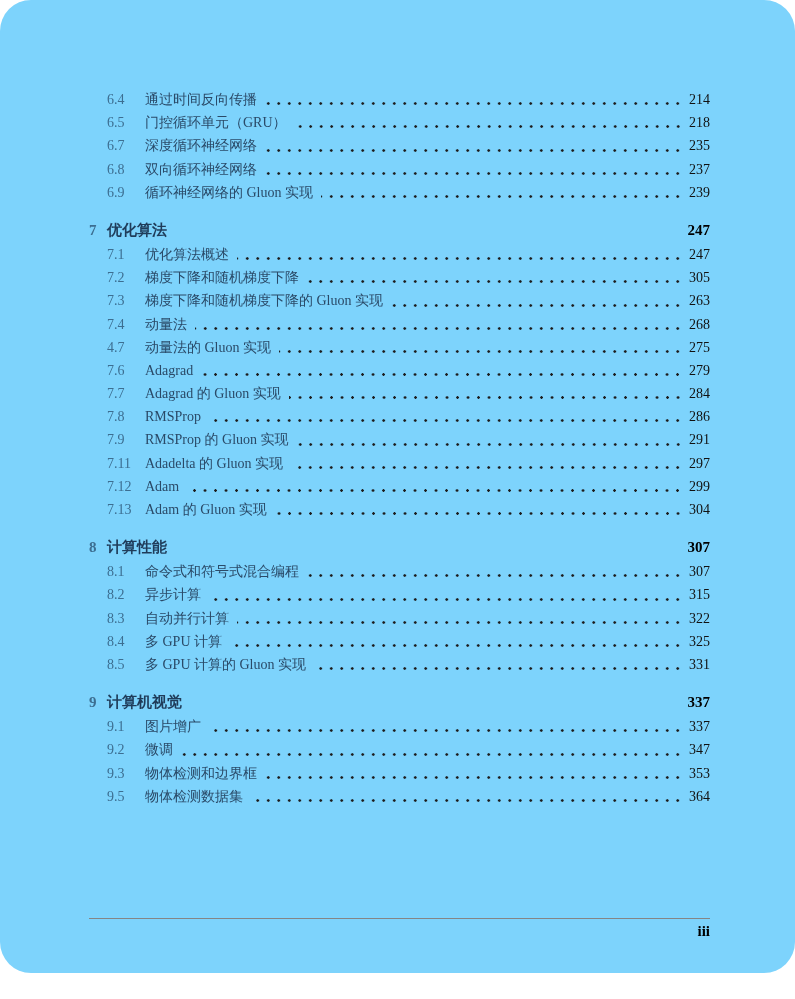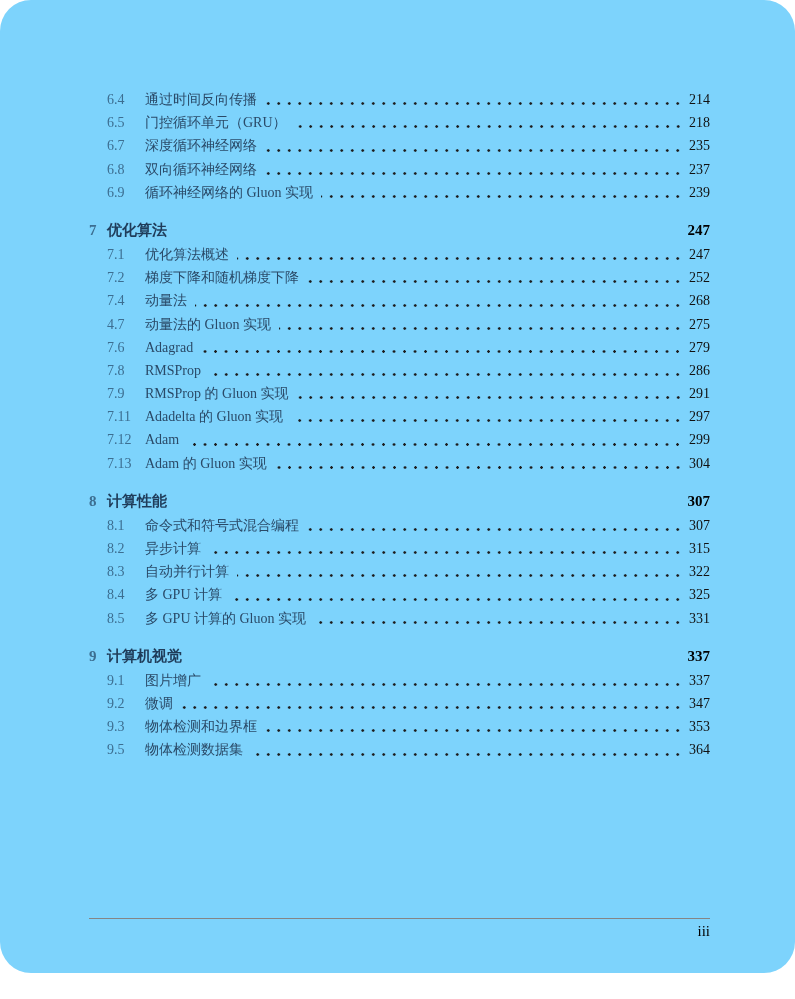--- a/index.html
+++ b/index.html
@@ -44,21 +44,21 @@
     background-size:10.5px 3px;background-repeat:repeat-x;background-position:right bottom;
   }
   .sec-page{flex:none;color:var(--page-number);}
 
   .footer-rule{
     position:absolute;left:89px;top:918px;width:621px;height:0;
     border-top:1px solid var(--footer-rule);
   }
   .footer-page{
     position:absolute;left:89px;top:923px;width:621px;
-    text-align:right;font-size:15px;font-weight:normal;color:var(--footer-text);
+    text-align:right;font-size:15px;font-weight:bold;color:var(--footer-text);
   }
 </style>
 </head>
 <body>
 
 <div class="sheet">
   <div class="toc" id="toc">
       <div class="section-row">
         <span class="sec-num">6.4</span>
         <span class="sec-title">通过时间反向传播</span>
@@ -97,39 +97,51 @@
       <div class="section-row">
         <span class="sec-num">7.1</span>
         <span class="sec-title">优化算法概述</span>
         <span class="dots"></span>
         <span class="sec-page">247</span>
       </div>
       <div class="section-row">
         <span class="sec-num">7.2</span>
         <span class="sec-title">梯度下降和随机梯度下降</span>
         <span class="dots"></span>
-        <span class="sec-page">252</span>
+        <span class="sec-page">305</span>
+      </div>
+      <div class="section-row">
+        <span class="sec-num">7.3</span>
+        <span class="sec-title">梯度下降和随机梯度下降的 Gluon 实现</span>
+        <span class="dots"></span>
+        <span class="sec-page">263</span>
       </div>
       <div class="section-row">
         <span class="sec-num">7.4</span>
         <span class="sec-title">动量法</span>
         <span class="dots"></span>
         <span class="sec-page">268</span>
       </div>
       <div class="section-row">
         <span class="sec-num">4.7</span>
         <span class="sec-title">动量法的 Gluon 实现</span>
         <span class="dots"></span>
         <span class="sec-page">275</span>
       </div>
       <div class="section-row">
         <span class="sec-num">7.6</span>
         <span class="sec-title">Adagrad</span>
         <span class="dots"></span>
         <span class="sec-page">279</span>
+      </div>
+      <div class="section-row">
+        <span class="sec-num">7.7</span>
+        <span class="sec-title">Adagrad 的 Gluon 实现</span>
+        <span class="dots"></span>
+        <span class="sec-page">284</span>
       </div>
       <div class="section-row">
         <span class="sec-num">7.8</span>
         <span class="sec-title">RMSProp</span>
         <span class="dots"></span>
         <span class="sec-page">286</span>
       </div>
       <div class="section-row">
         <span class="sec-num">7.9</span>
         <span class="sec-title">RMSProp 的 Gluon 实现</span>

